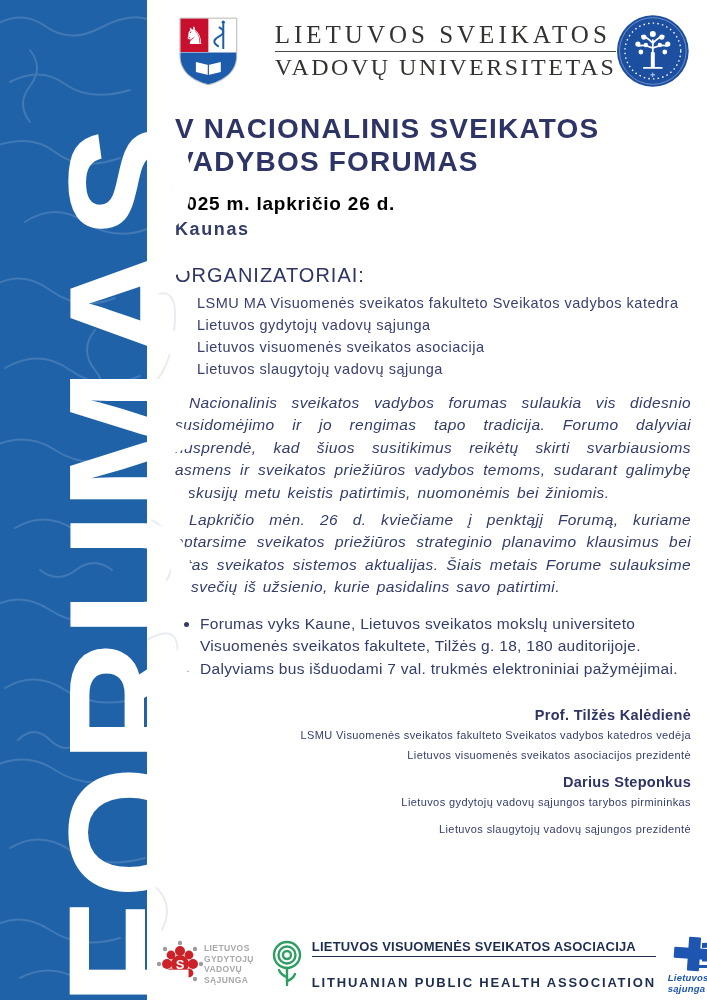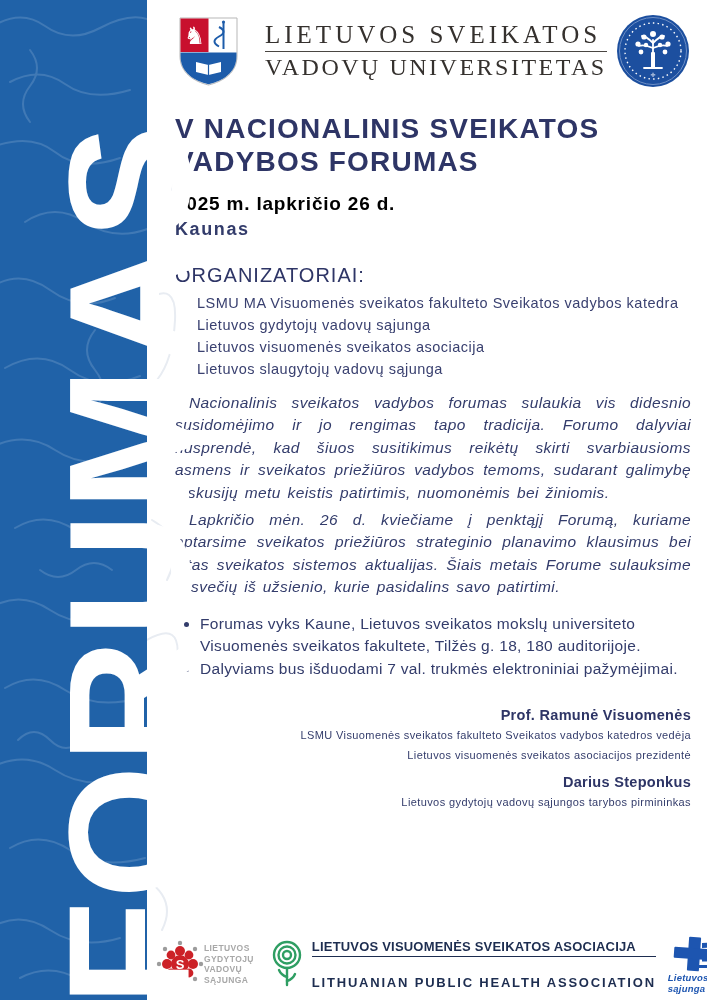--- a/index.html
+++ b/index.html
@@ -15,21 +15,21 @@
   .band svg{position:absolute;left:0;top:0;}
   .white-contours{position:absolute;left:147px;top:0;width:90px;height:1000px;pointer-events:none;}
   .forumas{
     position:absolute;left:43px;top:1006px;transform:rotate(-90deg);transform-origin:0 0;
     font-family:"Liberation Sans",sans-serif;font-weight:900;font-size:172px;line-height:1;
     letter-spacing:2px;color:#fff;white-space:nowrap;z-index:3;
   }
 
   
   .header{position:absolute;left:178px;top:12px;width:512px;height:78px;display:flex;align-items:center;}
-  .uni-name{margin-left:26px;color:#35312e;font-family:"Liberation Serif",serif;}
+  .uni-name{margin-left:36px;color:#35312e;font-family:"Liberation Serif",serif;}
   .uni-line1{font-size:25px;letter-spacing:4px;padding-bottom:2px;border-bottom:1.5px solid #4a4642;white-space:nowrap;}
   .uni-line2{font-size:24px;letter-spacing:2.5px;padding-top:2px;white-space:nowrap;}
   .seal{margin-left:auto;}
 
   
   .content{position:absolute;left:175px;top:112px;width:516px;color:var(--navy);}
   .title{font-size:28px;line-height:33px;font-weight:800;letter-spacing:1.2px;color:#2e3566;}
   .date{margin-top:15px;font-size:19px;font-weight:800;letter-spacing:.8px;color:#000000;}
   .city{margin-top:4px;font-size:18px;letter-spacing:1.6px;color:#333c6b;font-weight:bold;}
   .org-heading{margin-top:24px;font-size:20px;font-weight:400;letter-spacing:1px;color:#2e3566;}
@@ -165,29 +165,30 @@
     <p class="para">Nacionalinis sveikatos vadybos forumas sulaukia vis didesnio susidomėjimo ir jo rengimas tapo tradicija. Forumo dalyviai nusprendė, kad šiuos susitikimus reikėtų skirti svarbiausioms asmens ir sveikatos priežiūros vadybos temoms, sudarant galimybę diskusijų metu keistis patirtimis, nuomonėmis bei žiniomis.</p>
     <p class="para second">Lapkričio mėn. 26 d. kviečiame į penktąjį Forumą, kuriame aptarsime sveikatos priežiūros strateginio planavimo klausimus bei kitas sveikatos sistemos aktualijas. Šiais metais Forume sulauksime ir svečių iš užsienio, kurie pasidalins savo patirtimi.</p>
 
     <ul class="bullets">
       <li>Forumas vyks Kaune, Lietuvos sveikatos mokslų universiteto Visuomenės sveikatos fakultete, Tilžės g. 18, 180 auditorijoje.</li>
       <li>Dalyviams bus išduodami 7 val. trukmės elektroniniai pažymėjimai.</li>
     </ul>
 
     <div class="credits">
       <div class="credit-group">
-        <div class="credit-name">Prof. Ramunė Visuomenės</div>
+        <div class="credit-name">Prof. Tilžės Kalėdienė</div>
         <div class="credit-role">LSMU Visuomenės sveikatos fakulteto Sveikatos vadybos katedros vedėja</div>
         <div class="credit-role">Lietuvos visuomenės sveikatos asociacijos prezidentė</div>
       </div>
       <div class="credit-group">
         <div class="credit-name">Darius Steponkus</div>
         <div class="credit-role">Lietuvos gydytojų vadovų sąjungos tarybos pirmininkas</div>
       </div>
       <div class="credit-group">
+        <div class="credit-role">Lietuvos slaugytojų vadovų sąjungos prezidentė</div>
       </div>
     </div>
   </main>
 
   <footer class="footer">
 
     <div class="lgvs">
       <svg width="48" height="48" viewBox="0 0 48 48">
         <g fill="#cc2127">
           <circle cx="24" cy="24" r="9"></circle>

